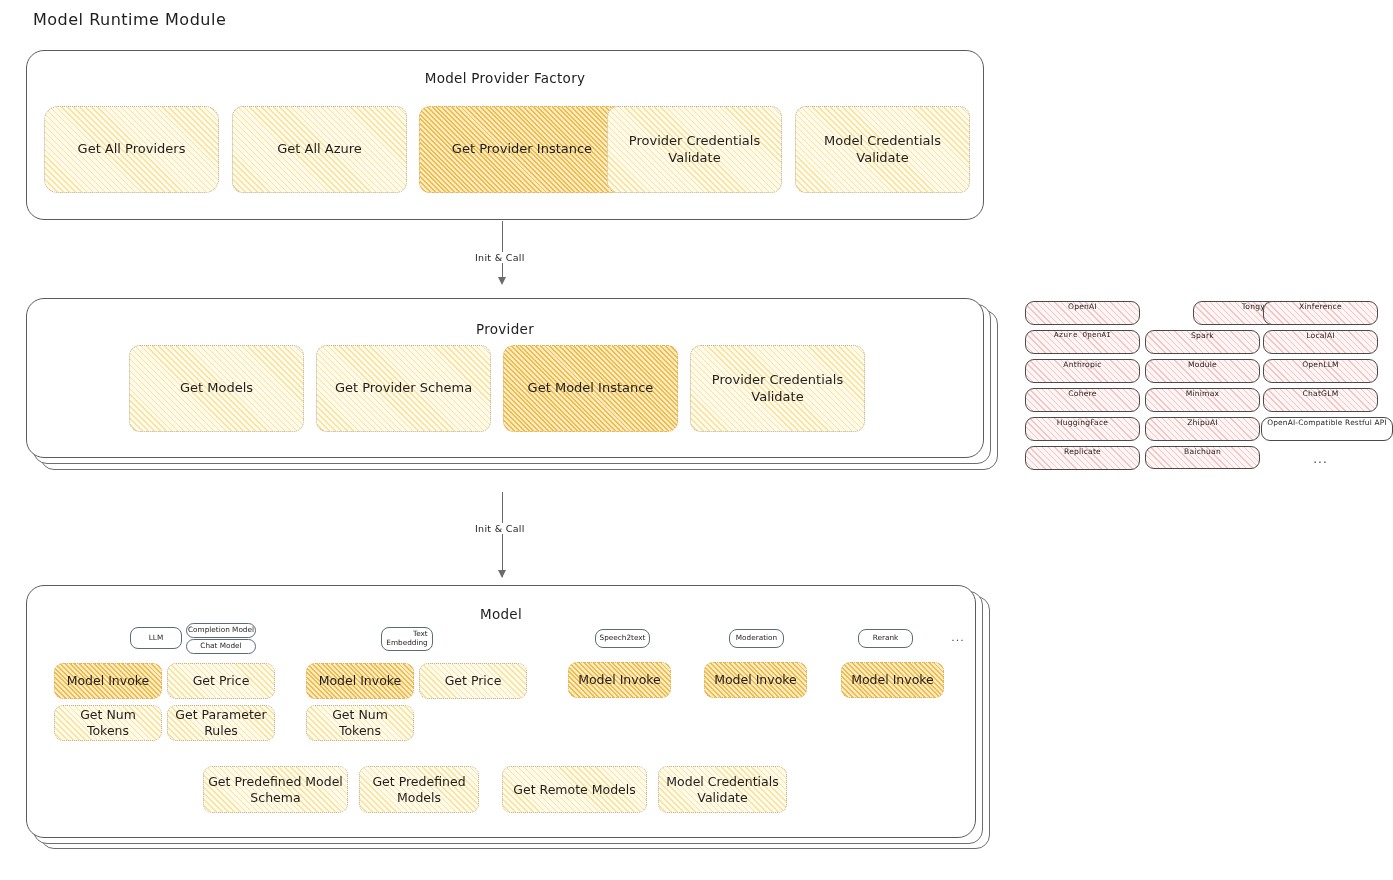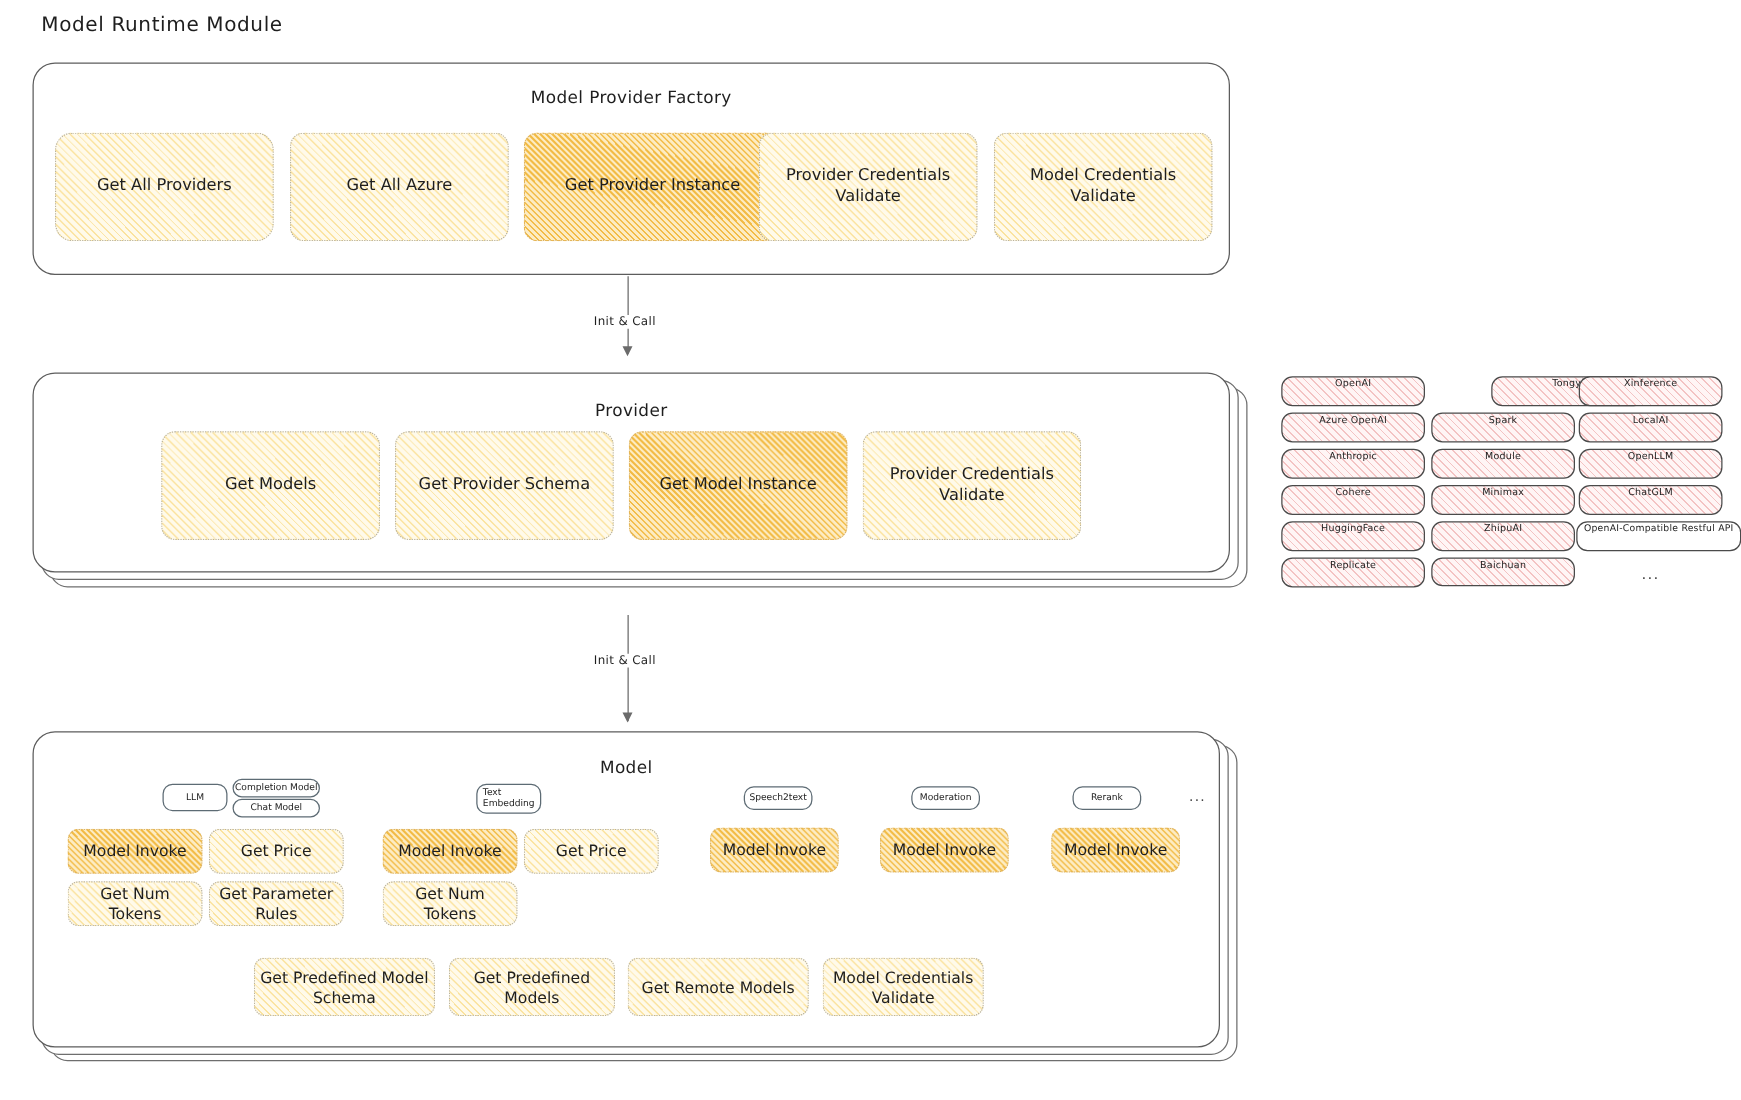--- a/index.html
+++ b/index.html
@@ -84,21 +84,21 @@
   }
   .mbox.sm{font-size:12.5px;border-radius:9px;}
 
   
   .chip{
     position:absolute;
     box-sizing:border-box;
     border:1.1px solid #5d6b74;
     border-radius:8px;
     display:flex;align-items:center;justify-content:center;
-    text-align:left;
+    text-align:right;
     font-size:7.3px;
     line-height:1.22;
     color:#1e1e1e;
     background:#ffffff;
   }
 
   
   .pill{
     position:absolute;
     box-sizing:border-box;
@@ -181,21 +181,21 @@
 <div class="mbox hatch-orange" style="left:503px;top:345px;width:175px;height:87px;border-color:#d9b26a;">
   <span>Get Model Instance</span>
 </div>
 <div class="mbox hatch-yellow" style="left:690px;top:345px;width:175px;height:87px;">
   <span>Provider Credentials Validate</span>
 </div>
 
 <div class="pill hatch-rose" style="left:1025px;top:301px;width:115px;height:24px;">
   <span>OpenAI</span>
 </div>
-<div class="pill hatch-rose" style="left:1025px;top:330px;width:115px;height:24px;">
+<div class="pill hatch-rose" style="left:1025px;top:330px;width:115px;height:24px;font-family:Liberation Mono, monospace;">
   <span>Azure OpenAI</span>
 </div>
 <div class="pill hatch-rose" style="left:1025px;top:359px;width:115px;height:24px;">
   <span>Anthropic</span>
 </div>
 <div class="pill hatch-rose" style="left:1025px;top:388px;width:115px;height:24px;">
   <span>Cohere</span>
 </div>
 <div class="pill hatch-rose" style="left:1025px;top:417px;width:115px;height:24px;">
   <span>HuggingFace</span>
@@ -307,21 +307,21 @@
 </div>
 <div class="mbox hatch-orange sm" style="left:841px;top:662px;width:103px;height:36px;border-color:#d9b26a;">
   <span>Model Invoke</span>
 </div>
 
 <div class="ellipsis-mark" style="left:945px;top:631px;width:26px;font-size:11px;">...</div>
 
 <div class="mbox hatch-yellow sm" style="left:203px;top:766px;width:145px;height:47px;">
   <span>Get Predefined Model Schema</span>
 </div>
-<div class="mbox hatch-yellow sm" style="left:359px;top:766px;width:133px;height:47px;">
+<div class="mbox hatch-yellow sm" style="left:359px;top:766px;width:120px;height:47px;">
   <span>Get Predefined Models</span>
 </div>
 <div class="mbox hatch-yellow sm" style="left:502px;top:766px;width:145px;height:47px;">
   <span>Get Remote Models</span>
 </div>
 <div class="mbox hatch-yellow sm" style="left:658px;top:766px;width:129px;height:47px;">
   <span>Model Credentials Validate</span>
 </div>
 
 </body></html>

